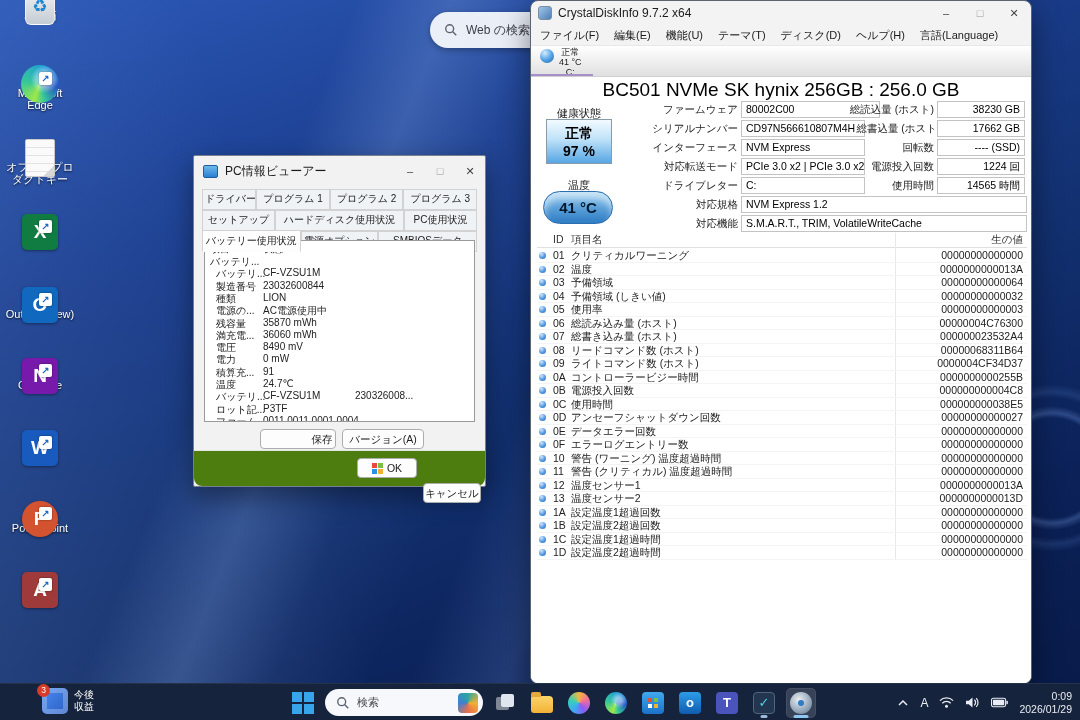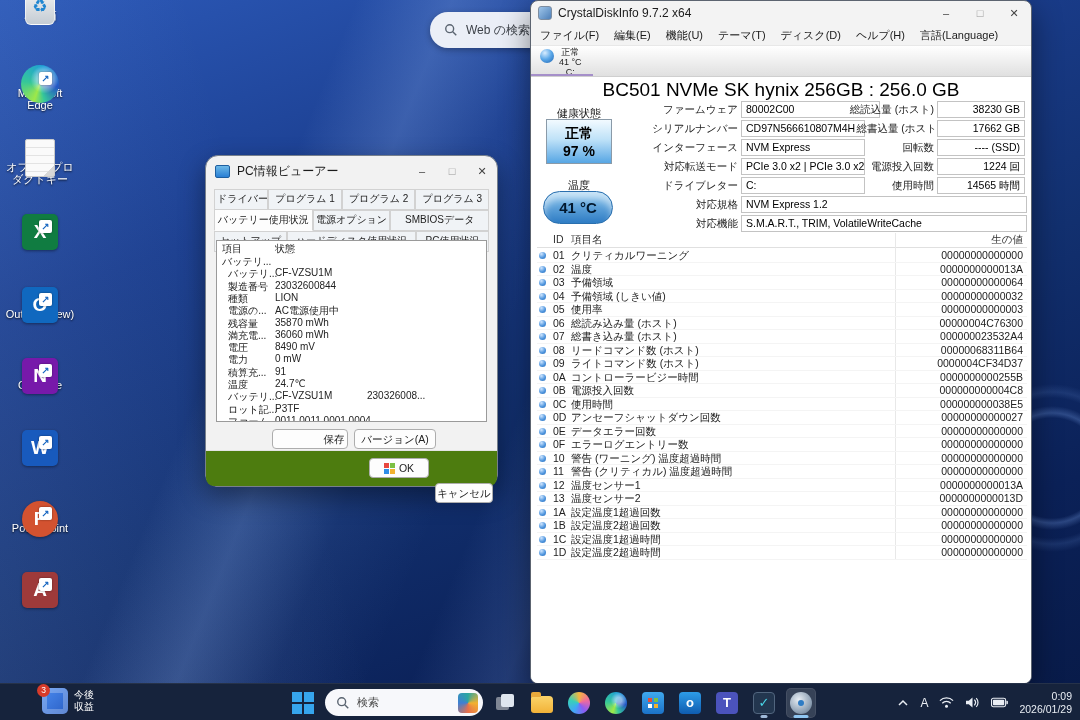--- a/index.html
+++ b/index.html
@@ -76,22 +76,22 @@
   .smart-head { position:relative; height:15px; border-bottom:1px solid #e0e0e0; font-size:10.5px; color:#333; }
   .smart-vline { position:absolute; left:358px; top:0; width:1px; background:#e8e8e8; }
   .srow { position:absolute; left:0; width:490px; height:13.5px; font-size:10.5px; color:#222; border-bottom:1px solid #f4f4f4; }
   .sdot { position:absolute; left:2px; top:3px; width:7px; height:7px; border-radius:50%;
      background:radial-gradient(circle at 35% 28%, #cfe6ff, #4d94dd 58%, #2f6fb8); }
   .sid { position:absolute; left:16px; top:0; }
   .sname { position:absolute; left:34px; top:0; white-space:nowrap; }
   .sraw { position:absolute; right:4px; top:0; }
 
   
-  .pcv { position:absolute; left:205px; top:155px; width:293px; height:332px; background:#f2f2f2;
-     border:1px solid #77808c; border-radius:13px; box-shadow:0 10px 26px rgba(0,0,0,.4); z-index:8; font-size:10.5px; }
+  .pcv { position:absolute; left:193px; top:155px; width:293px; height:332px; background:#f2f2f2;
+     border:1px solid #77808c; border-radius:2px; box-shadow:0 10px 26px rgba(0,0,0,.4); z-index:8; font-size:10.5px; }
   .pcv-titlebar { height:30px; display:flex; align-items:center; padding-left:9px; font-size:12px; color:#1b1b1b; }
   .pcv-appicon { width:15px; height:13px; margin-right:7px; background:linear-gradient(#6db9e8,#2a7fd4); border:1px solid #1e5fa0; border-radius:2px; }
   .pcv-title { flex:1; }
   .pcv .wc { width:30px; height:28px; line-height:28px; }
   .pcv-tabs { position:absolute; left:8px; right:8px; top:33px; }
   .tabrow { display:flex; }
   .tab { flex:1; border:1px solid #d2d2d2; background:#f0f3f6; text-align:center; padding:2px 2px 3px;
      font-size:10px; color:#222; white-space:nowrap; overflow:hidden; cursor:pointer; }
   .tab.active { background:#fdfdfd; border-bottom-color:#fdfdfd; position:relative; z-index:2; padding-top:3px; margin-top:-1px; }
   .pcv-list { position:absolute; left:10px; right:10px; top:84px; height:182px; background:#fff; border:1px solid #9a9a9a; overflow:hidden; }
@@ -192,28 +192,28 @@
       <span class="wc">✕</span>
     </div>
     <div class="pcv-tabs" id="pcv-tabs">
         <div class="tabrow">
           <div class="tab" style="flex-grow: 5;">ドライバー</div>
           <div class="tab" style="flex-grow: 7;">プログラム 1</div>
           <div class="tab" style="flex-grow: 7;">プログラム 2</div>
           <div class="tab" style="flex-grow: 7;">プログラム 3</div>
         </div>
         <div class="tabrow">
+          <div class="tab" style="flex-grow: 6;">セットアップ</div>
+          <div class="tab" style="flex-grow: 11;">ハードディスク使用状況</div>
+          <div class="tab" style="flex-grow: 6;">PC使用状況</div>
+        </div>
+        <div class="tabrow">
           <div class="tab active" style="flex-grow: 9;">バッテリー使用状況</div>
           <div class="tab" style="flex-grow: 7;">電源オプション</div>
           <div class="tab" style="flex-grow: 9;">SMBIOSデータ</div>
-        </div>
-        <div class="tabrow">
-          <div class="tab" style="flex-grow: 6;">セットアップ</div>
-          <div class="tab" style="flex-grow: 11;">ハードディスク使用状況</div>
-          <div class="tab" style="flex-grow: 6;">PC使用状況</div>
         </div>
       </div>
     <div class="pcv-list" id="pcv-list">
       <div class="pl-head">
         <span class="c1">項目</span>
         <span class="c2">状態</span>
       </div>
     <div class="plrow" style="top: 14px;">
           <span class="lab">バッテリ...</span>
         </div>

